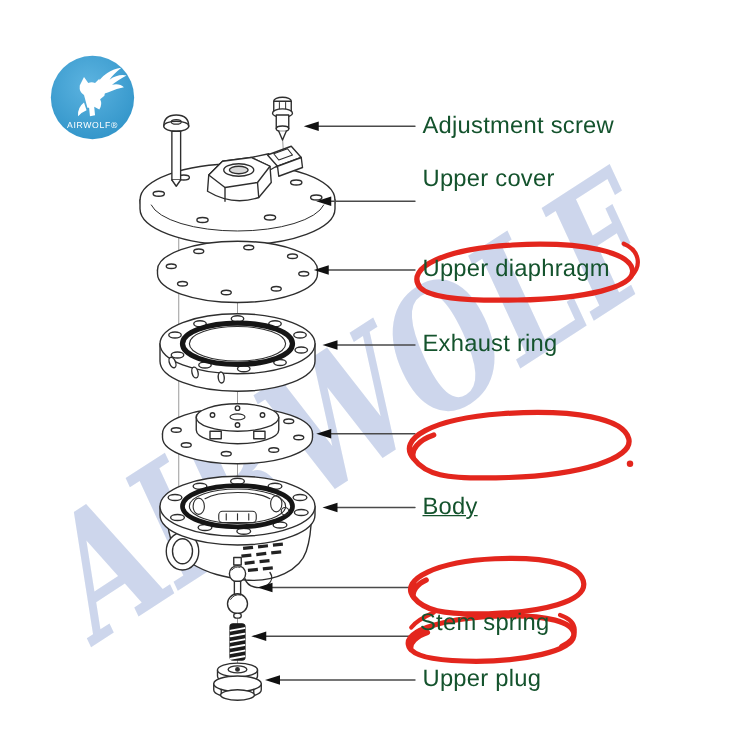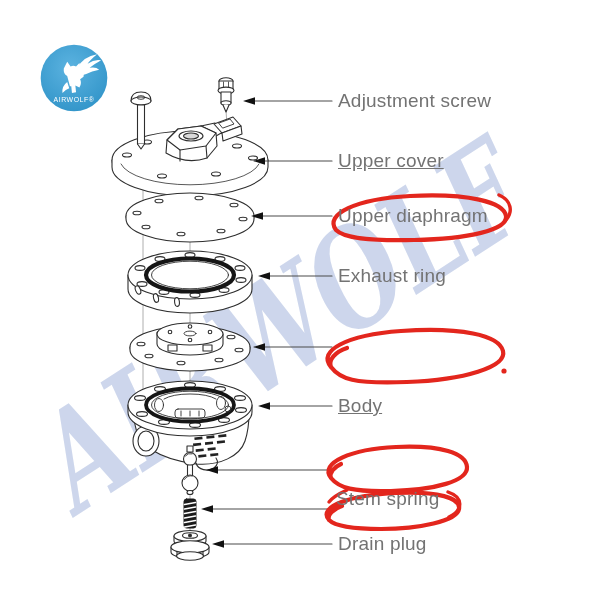--- a/index.html
+++ b/index.html
@@ -2,21 +2,21 @@
 <html><head>
 <meta charset="utf-8">
 <style>
   html,body{margin:0;padding:0;}
   .canvas{
     position:relative;width:600px;height:600px;background:#ffffff;overflow:hidden;
     font-family:"Liberation Sans",sans-serif;
   }
   .layer{position:absolute;left:0;top:0;width:600px;height:600px;}
   .part-label{
-    position:absolute;left:338px;font-size:19px;color:#737373;letter-spacing:0.2px;
+    position:absolute;left:338px;font-size:19px;color:#14532d;letter-spacing:0.2px;
     white-space:nowrap;line-height:24px;
   }
   .logo{position:absolute;left:40px;top:44px;width:68px;height:68px;}
 </style>
 </head>
 <body>
 
 <div class="canvas">
 
   <svg class="layer" viewBox="0 0 600 600">
@@ -267,26 +267,26 @@
         <path d="M347,490 C338,494 332,498 329,502" stroke-width="3.4"></path>
       </g>
       <g>
         <path d="M329,520 C317,506 352,495 396,493 C438,491 461,498 459,509 C457,521 419,529 381,529 C351,529 335,526 329,520 C327,515 333,509 342,506"></path>
         <path d="M449,517 C464,510 463,497 448,492" stroke-width="3.4"></path>
       </g>
     </g>
   </svg>
 
   <div class="part-label" style="top:89px;">Adjustment screw</div>
-  <div class="part-label" style="top:149px;text-decoration:underline;">Upper cover</div>
+  <div class="part-label" style="top:132px;">Upper cover</div>
   <div class="part-label" style="top:204px;">Upper diaphragm</div>
   <div class="part-label" style="top:264px;">Exhaust ring</div>
   <div class="part-label" style="top:394px;text-decoration:underline;">Body</div>
   <div class="part-label" style="top:487px;left:336px;">Stem spring</div>
-  <div class="part-label" style="top:532px;">Drain plug</div>
+  <div class="part-label" style="top:532px;">Upper plug</div>
 
   <svg class="logo" viewBox="0 0 100 100">
     <defs>
       <radialGradient id="lg" cx="45%" cy="35%" r="75%">
         <stop offset="0%" stop-color="#5cb3e0"></stop>
         <stop offset="100%" stop-color="#2e92c7"></stop>
       </radialGradient>
     </defs>
     <circle cx="50" cy="50" r="49" fill="url(#lg)"></circle>
     <g fill="#ffffff">

